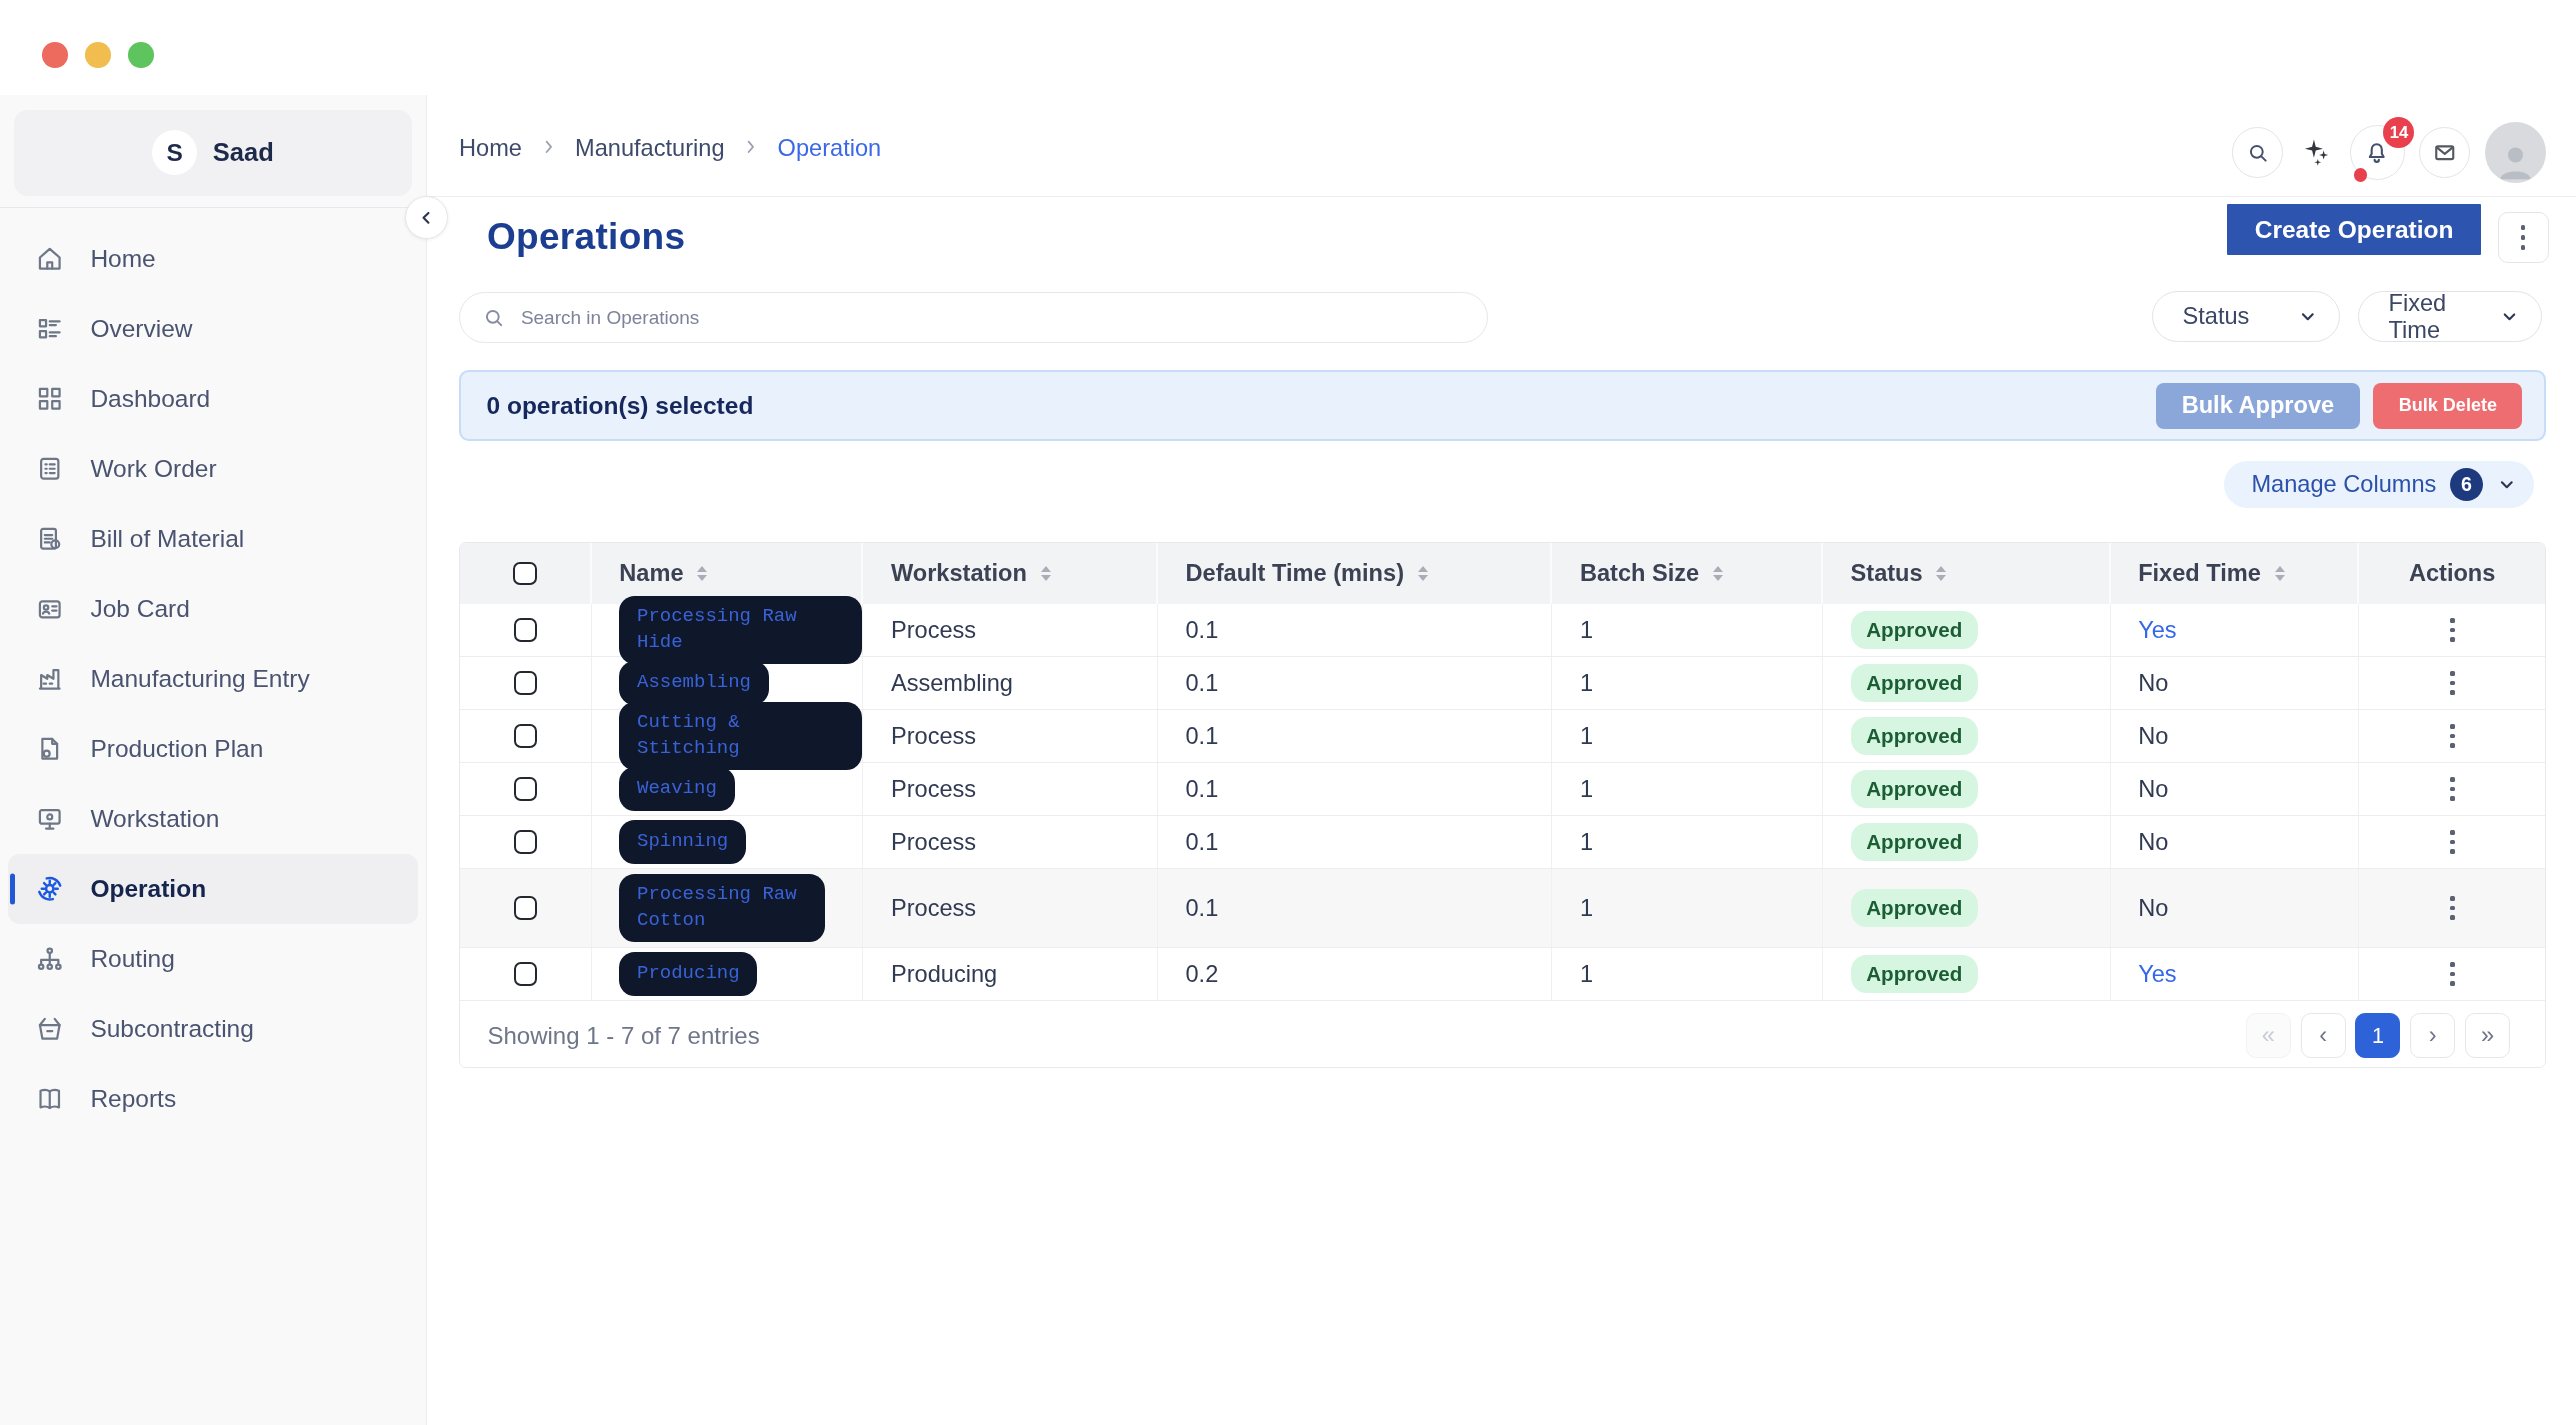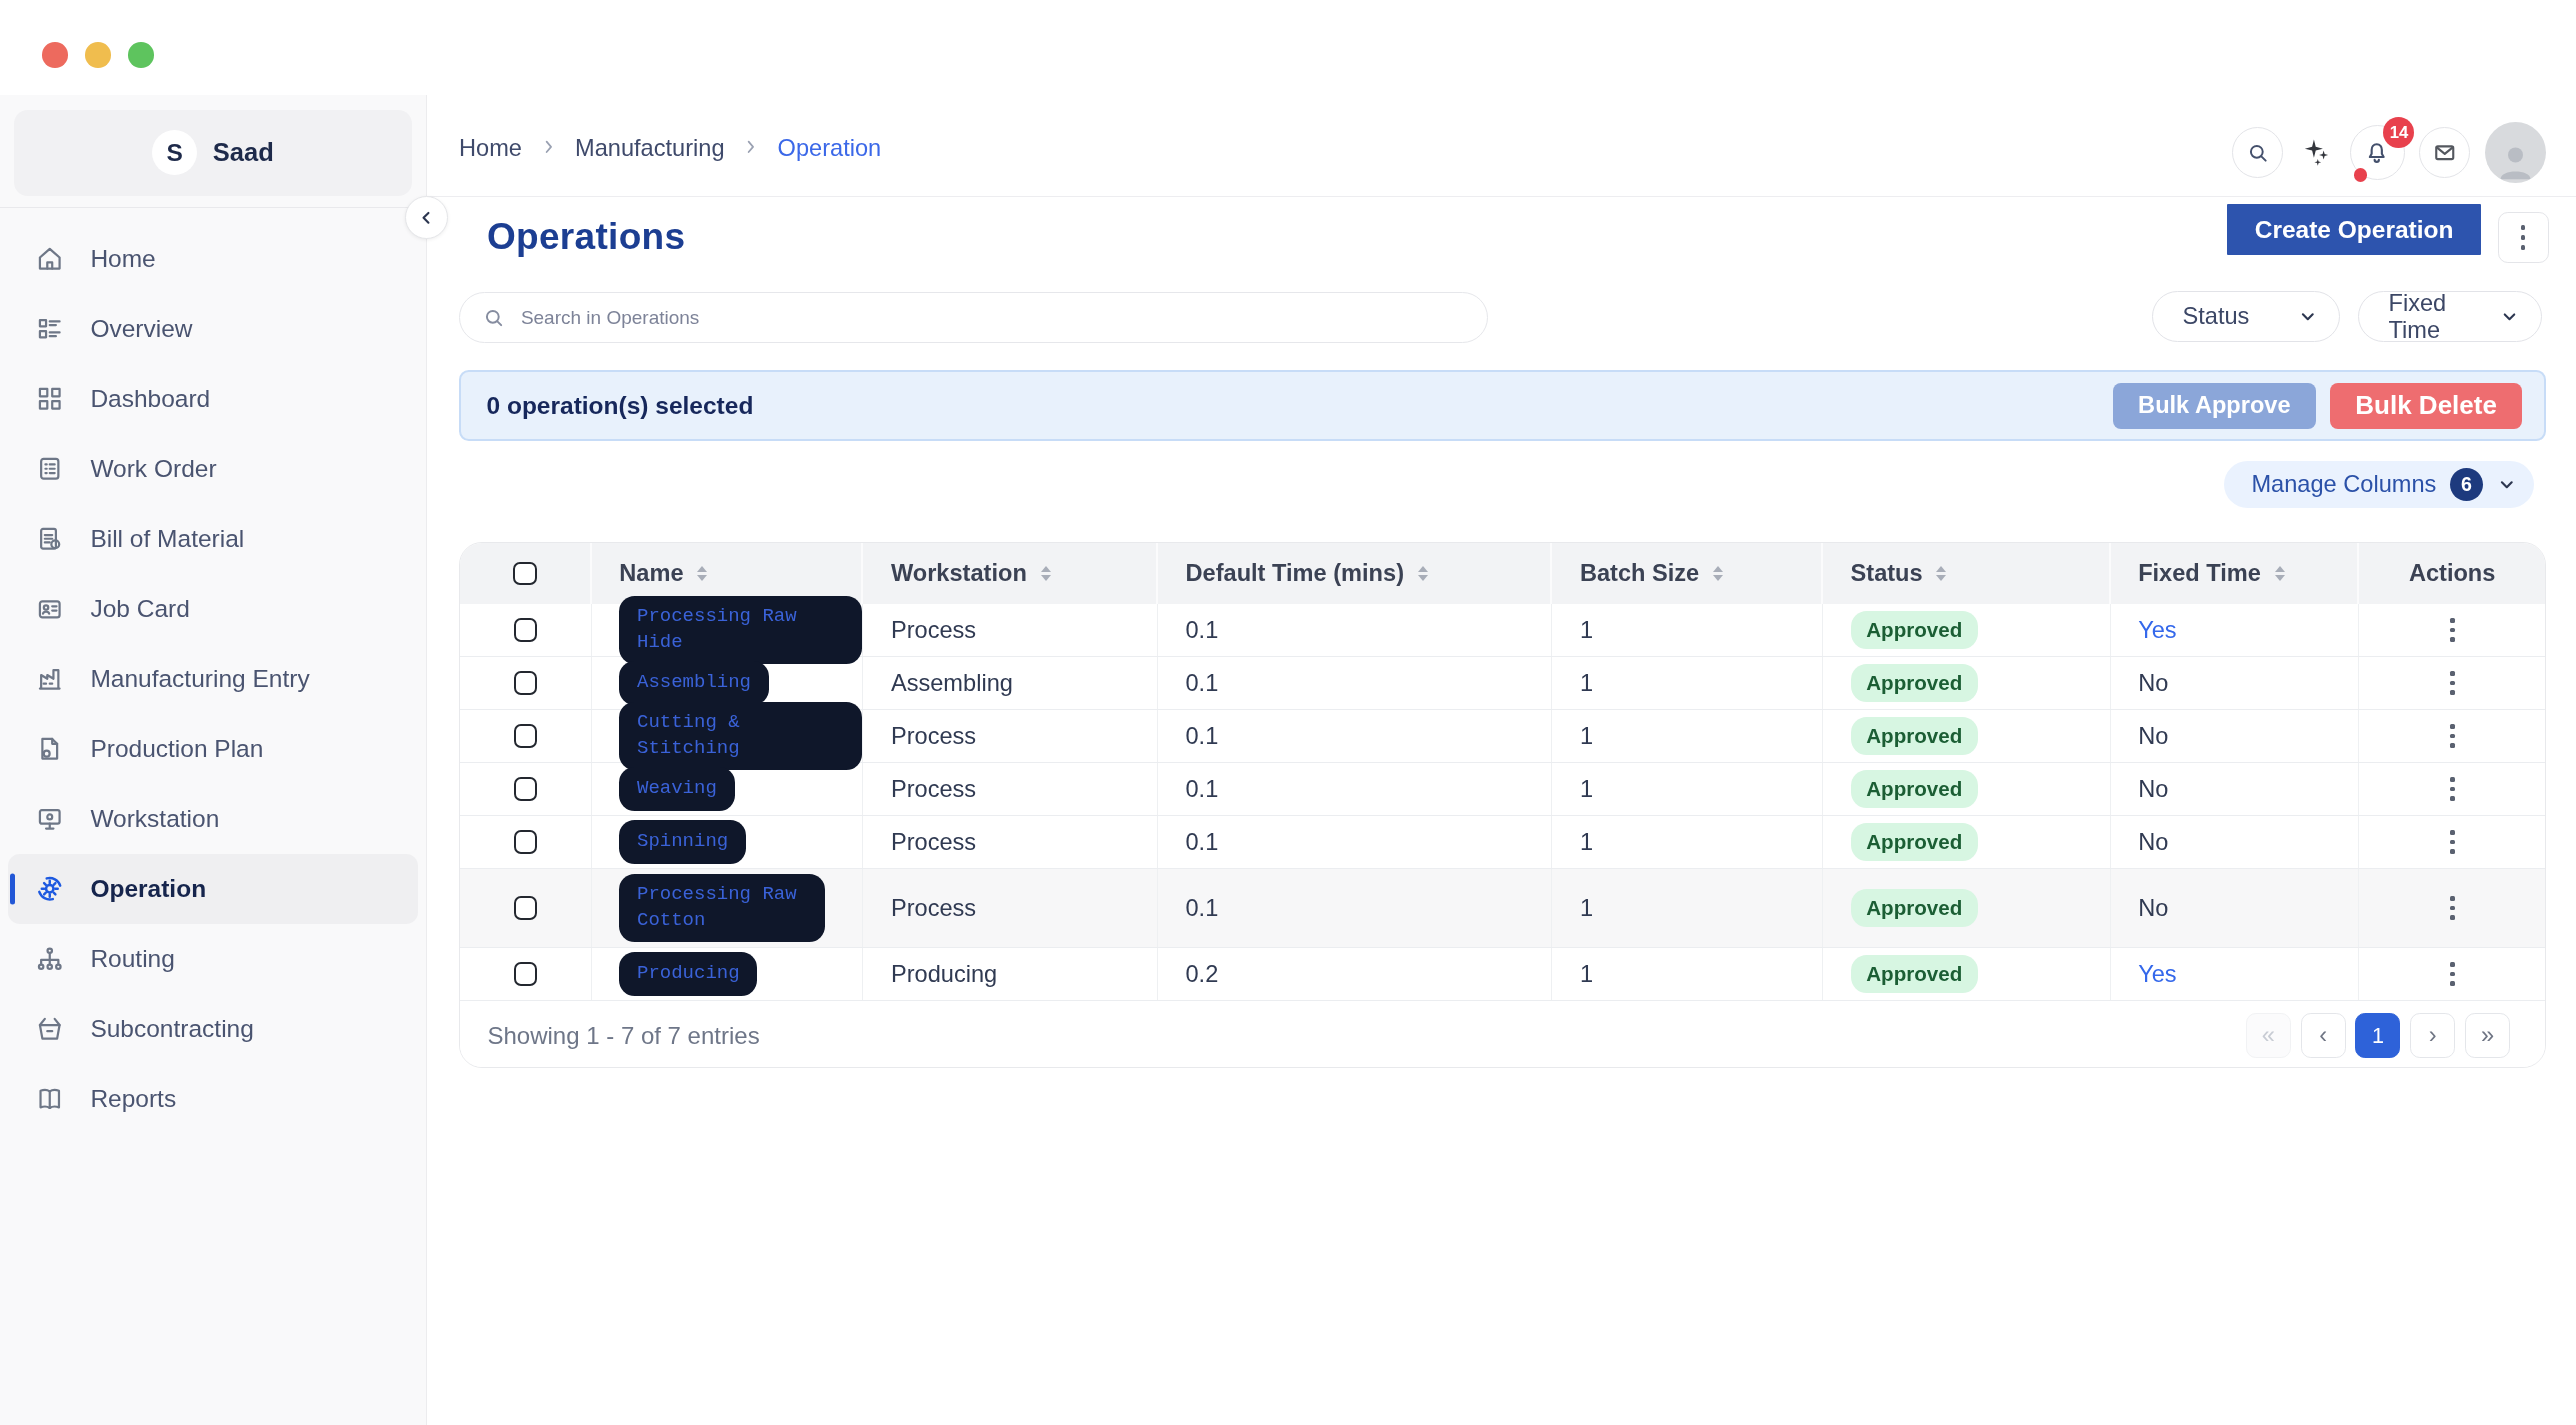--- a/index.html
+++ b/index.html
@@ -86,32 +86,32 @@
 
   
   .bulk-bar { position:absolute; left:459px; top:370px; width:2087px; height:71px;
     background:#e8f1fc; border:2px solid #c7dcf7; border-radius:9.8px;
     display:flex; align-items:center; justify-content:space-between; padding:0 21.6px 0 25.5px; }
   .bulk-text { font-size:24.5px; font-weight:700; color:#16275b; }
   .bulk-btns { display:flex; gap:13.7px; }
   .bulk-approve { height:46px; padding:0 25.5px; background:#8ba6d9; border:none; border-radius:7.9px;
     color:#fff; font-size:23.6px; font-weight:600; font-family:inherit; cursor:pointer; }
   .bulk-delete { height:46px; padding:0 25.5px; background:#ee6d70; border:none; border-radius:7.9px;
-    color:#fff; font-size:26px; font-weight:600; font-family:inherit; cursor:pointer; }
+    color:#fff; font-size:18px; font-weight:600; font-family:inherit; cursor:pointer; }
 
   
   .manage-cols { position:absolute; right:42px; top:461px; height:47px; padding:0 17.7px 0 27.5px;
     background:#eaf2fe; border-radius:25.5px; display:flex; align-items:center; gap:13.7px;
     font-size:23.6px; color:#2b51a8; cursor:pointer; }
   .mc-badge { width:33px; height:33px; border-radius:50%; background:#1d3a7e; color:#fff;
     font-size:19.6px; font-weight:700; display:flex; align-items:center; justify-content:center; }
 
   
   .tbl { position:absolute; left:459px; top:542px; width:2087px; height:526px;
-    border:1px solid #e8e9ec; border-radius:23px; overflow:hidden; background:#fff; }
+    border:1px solid #e8e9ec; border-radius:7px; overflow:hidden; background:#fff; }
   .thead { display:flex; height:61px; background:#f2f3f5; }
   .hcell { display:flex; align-items:center; padding-left:27.5px; border-right:2px solid #fbfbfc;
     font-size:23.6px; font-weight:700; color:#3b4254; }
   .hcell:last-child { border-right:none; }
   .trow { display:flex; height:53px; border-bottom:1px solid #ebedf0; background:#fff; }
   .trow.tall { height:79px; }
   .trow.alt { background:#f7f7f8; }
   .tcell { display:flex; align-items:center; padding-left:27.5px; border-right:1px solid #eef0f2;
     font-size:23.6px; color:#303a52; }
   .tcell:last-child { border-right:none; }

